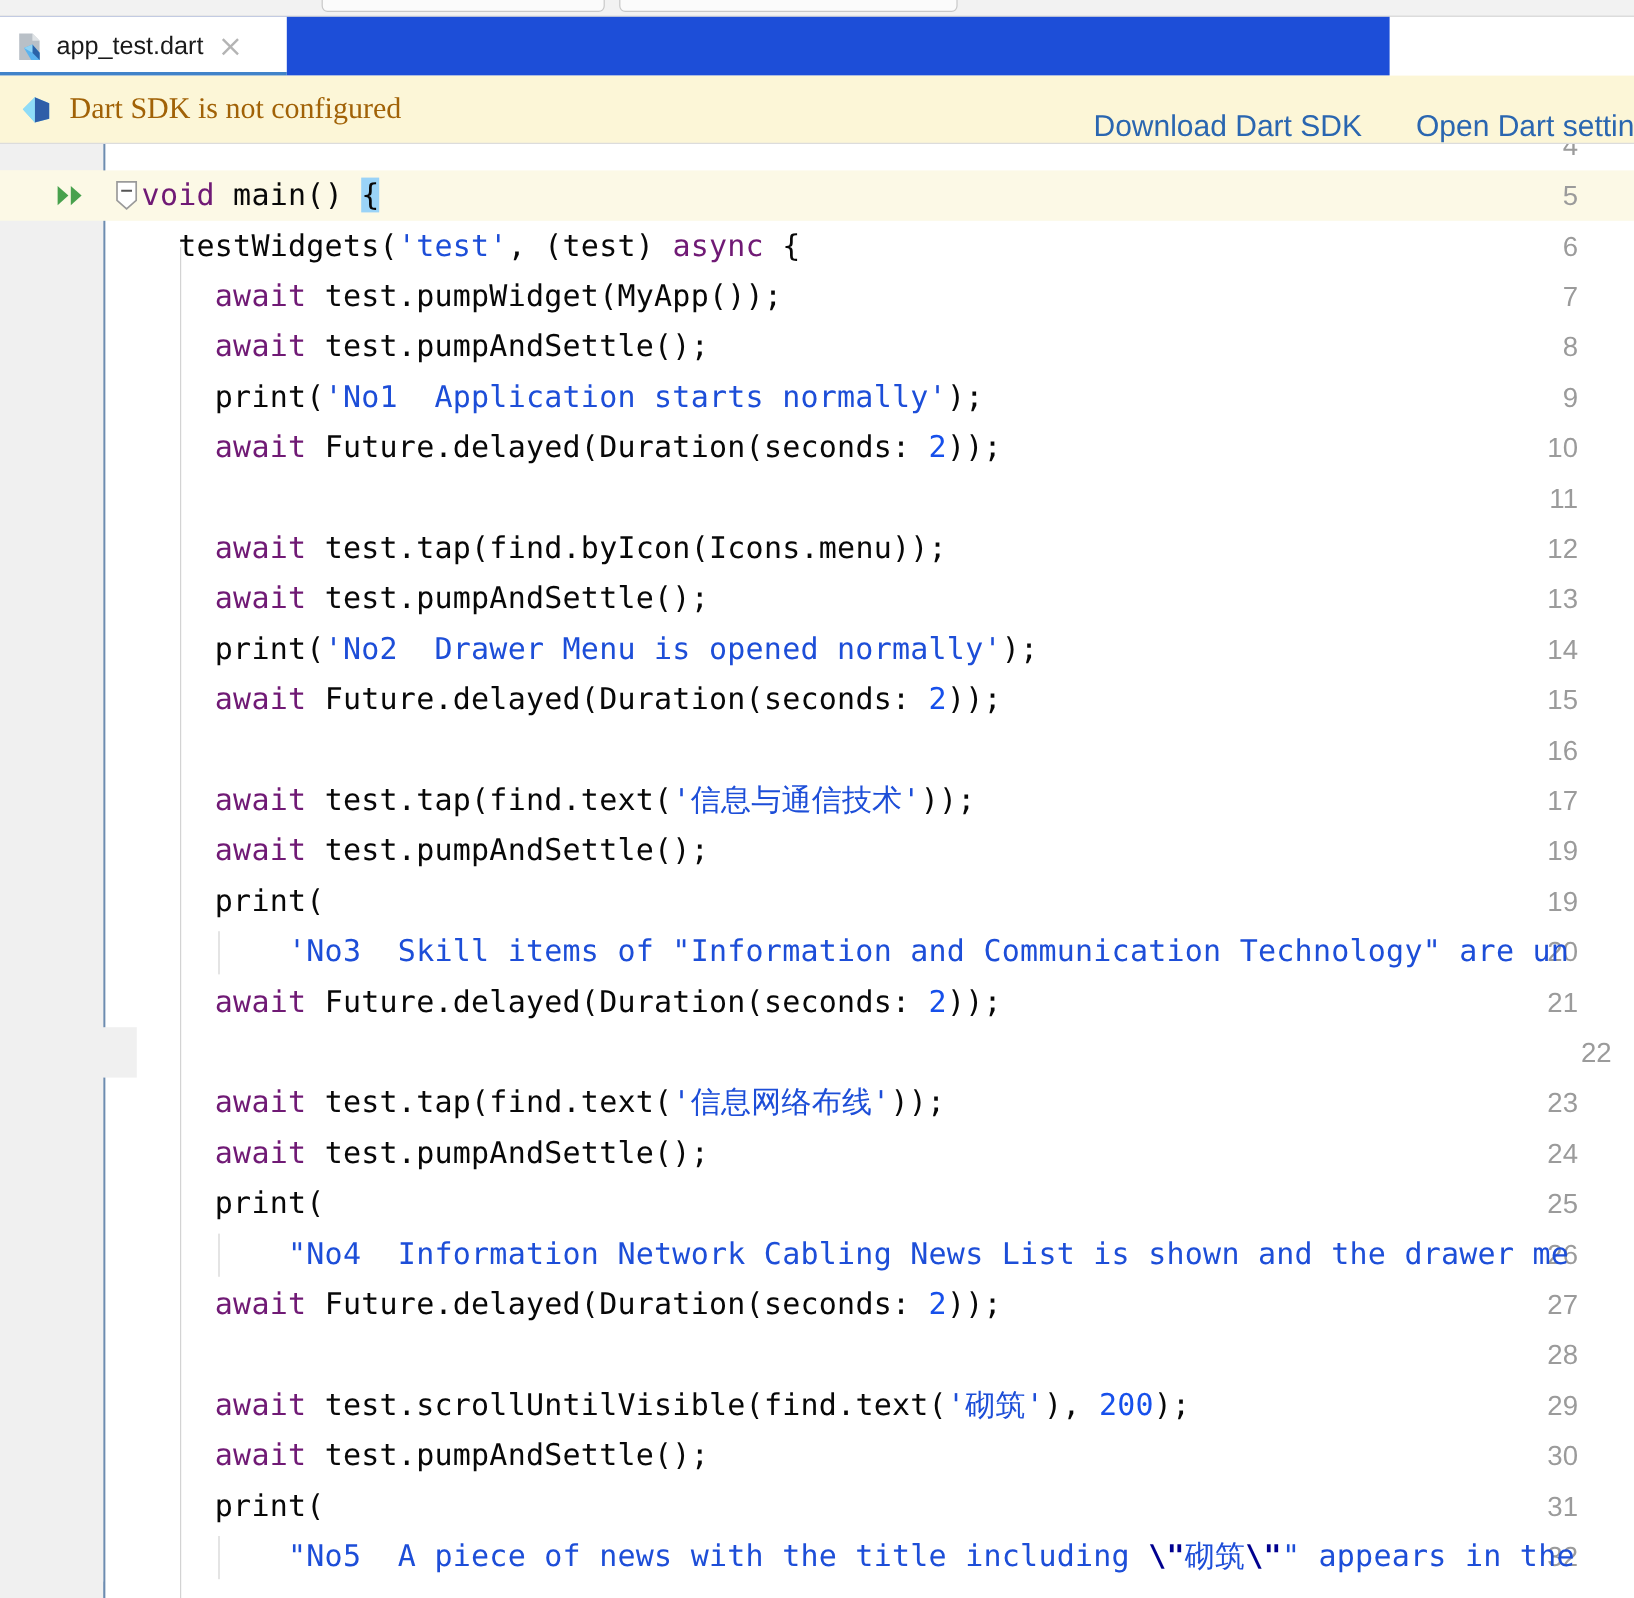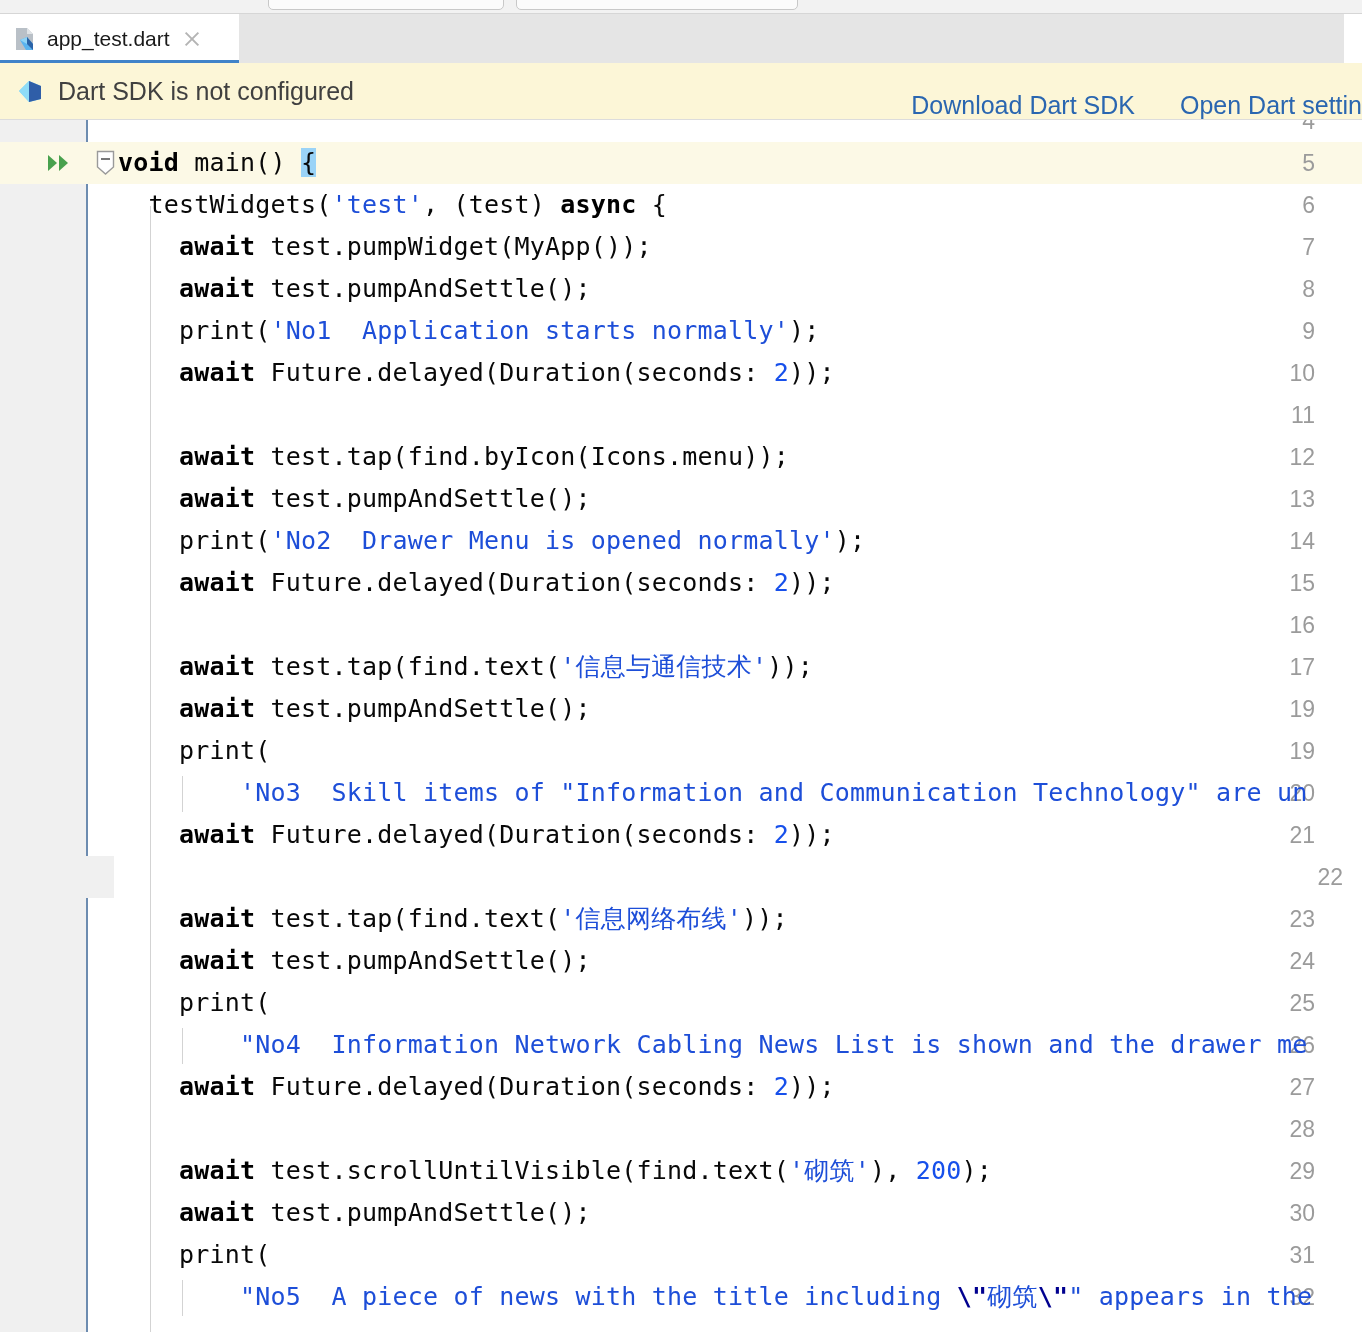--- a/index.html
+++ b/index.html
@@ -39,22 +39,22 @@
     border-radius: 5px;
     box-sizing: border-box;
   }
   .toolbar-widget.w1 { left: 268px; width: 236px; }
   .toolbar-widget.w2 { left: 516px; width: 282px; }
 
   
   .tabbar {
     position: absolute;
     left: 0; top: 14px;
-    width: 1344px; height: 49px;
-    background: #e5e5e5;
+    width: 1158px; height: 49px;
+    background: #1d4ed8;
     box-sizing: border-box;
   }
   .tab {
     position: absolute;
     left: 0; top: 0;
     width: 239px; height: 49px;
     background: #ffffff;
     display: flex;
     align-items: center;
     box-sizing: border-box;
@@ -109,23 +109,23 @@
   }
   .banner-icon {
     margin-left: 16px;
     width: 28px; height: 28px;
     flex: none;
   }
   .banner-icon svg { display: block; }
   .banner-text {
     margin-left: 14px;
     font-size: 25px;
-    color: #404040;
-    white-space: nowrap;
-    font-family: Liberation Sans, sans-serif;
+    color: #a16207;
+    white-space: nowrap;
+    font-family: Liberation Serif, serif;
   }
   .banner-links {
     position: absolute;
     right: 0; top: 0;
     height: 57px;
     display: flex;
     align-items: flex-end;
     white-space: nowrap;
   }
   .banner-link {
@@ -210,21 +210,21 @@
     position: absolute;
     left: 118px; top: 0;
     height: 42px;
     line-height: 42px;
     font-family: "DejaVu Sans Mono", monospace;
     font-size: 25px;
     color: #080808;
     white-space: pre;
     letter-spacing: 0.2px;
   }
-  .kw   { color: #000000; font-weight: bold; }
+  .kw   { color: #701a75; font-weight: normal; }
   .str  { color: #1d4ed8; font-weight: normal; }
   .num  { color: #1750eb; }
   .esc  { color: #00008f; font-weight: bold; }
   .plain{ color: #080808; }
   .brk-hl {
     background: #9ad3f7;
   }
 
   .indent-guide {
     position: absolute;

